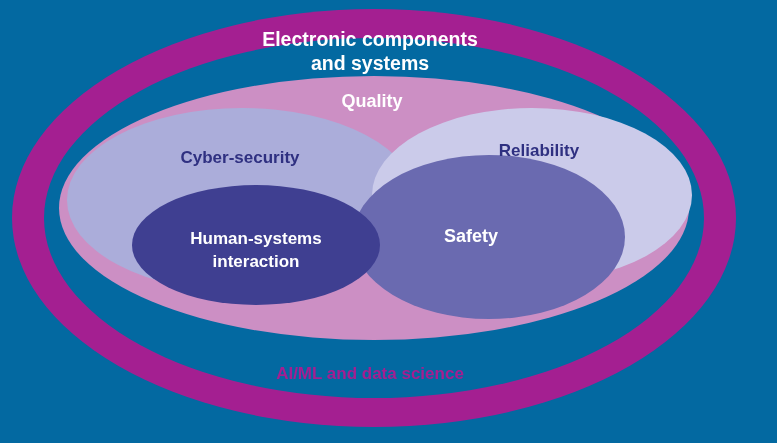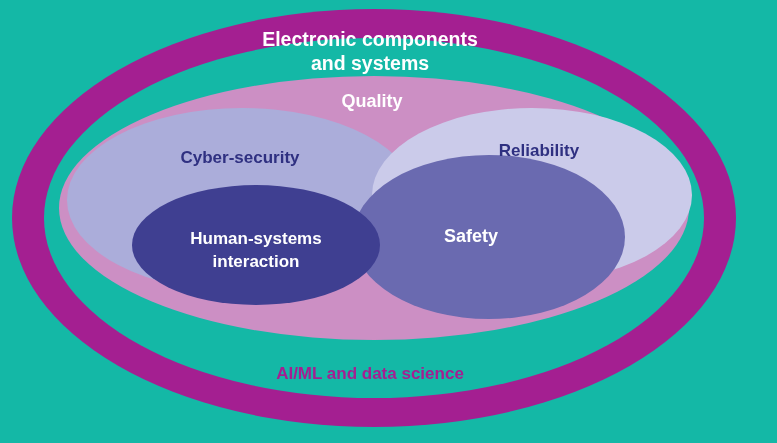--- a/index.html
+++ b/index.html
@@ -7,21 +7,21 @@
     padding: 0;
     background: #ffffff;
   }
   body {
     font-family: "Liberation Sans", sans-serif;
   }
   #diagram-root {
     position: relative;
     width: 777px;
     height: 443px;
-    background: #14b8a6;
+    background: #0369a1;
     overflow: hidden;
   }
   #venn-svg {
     display: block;
     width: 777px;
     height: 443px;
   }
   .label-text {
     font-family: "Liberation Sans", sans-serif;
     font-weight: bold;

